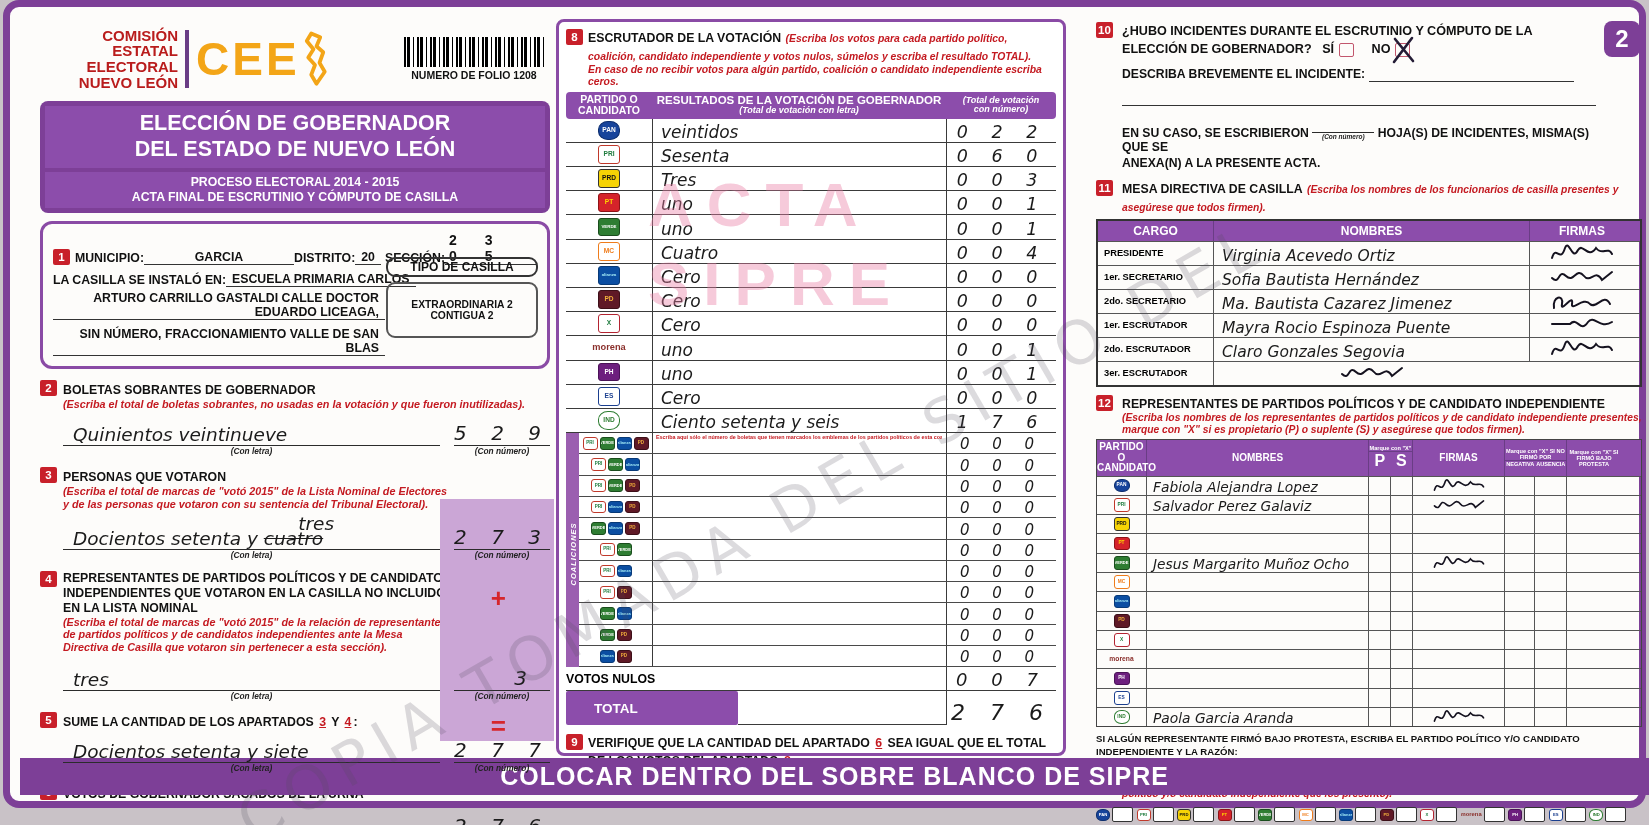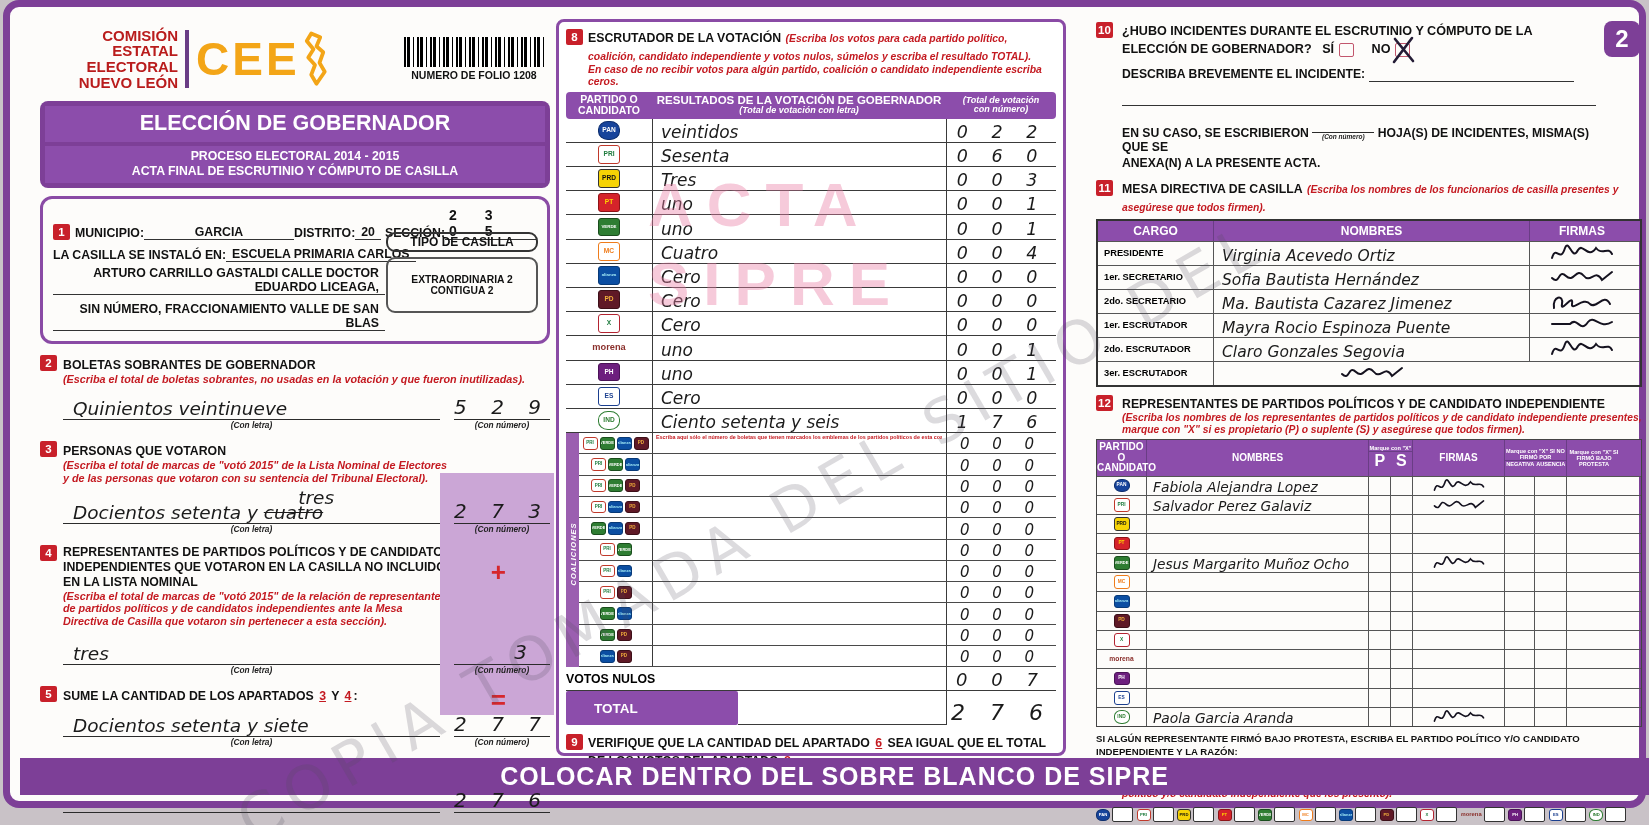--- a/index.html
+++ b/index.html
@@ -174,20 +174,21 @@
         </svg>
         <div class="folio">
           <div class="barcode"></div>
           <div class="folio-lbl">NUMERO DE FOLIO 1208</div>
         </div>
       </div>
 
       <div class="titlebox">
         <div class="t1">
           <div>ELECCIÓN DE GOBERNADOR</div>
+          <div>DEL ESTADO DE NUEVO LEÓN</div>
         </div>
         <div class="t2">
           <div>PROCESO ELECTORAL  2014 - 2015</div>
           <div>ACTA FINAL DE ESCRUTINIO Y CÓMPUTO DE CASILLA</div>
         </div>
       </div>
 
       <div class="box1">
         <div class="b1row">
           <span class="badge">1</span>

